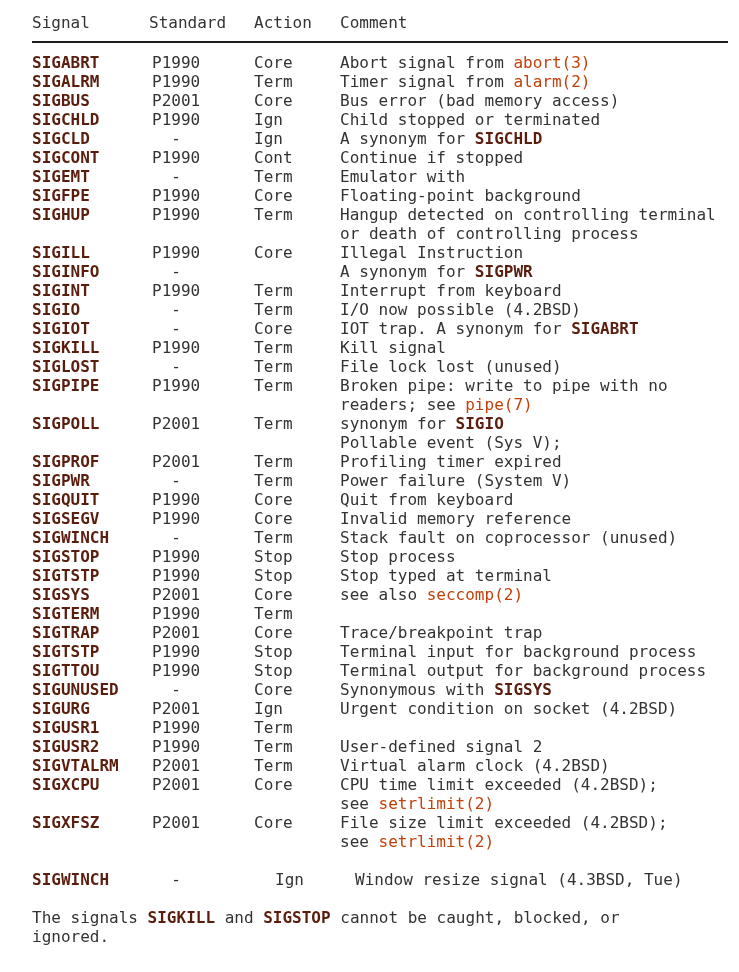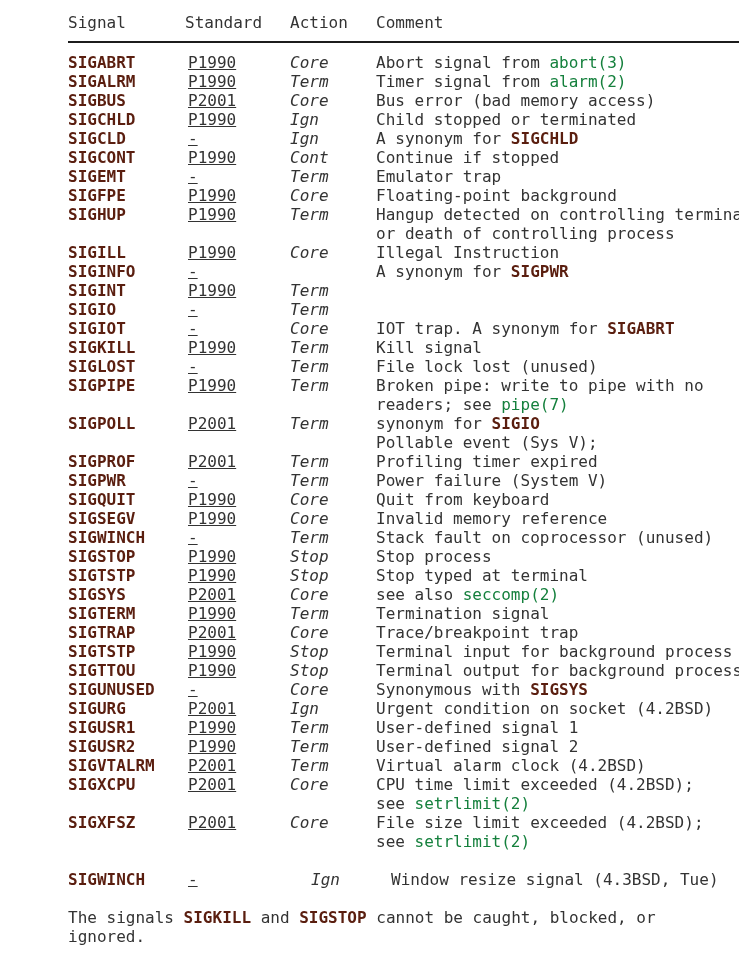--- a/index.html
+++ b/index.html
@@ -1,42 +1,42 @@
 <!DOCTYPE html>
 <html><head>
 <meta charset="utf-8">
 <style>
   html, body { margin: 0; padding: 0; background: #ffffff; }
   body {
     width: 739px; height: 972px; overflow: hidden;
     font-family: "DejaVu Sans Mono", "Liberation Mono", monospace;
     font-size: 16px; line-height: 19px; color: #333333;
   }
-  .page { padding: 13px 0 0 32px; margin-left: 36px; }
+  .page { padding: 13px 0 0 32px; }
 
   
   .hdr { display: grid; grid-template-columns: 117px 105px 86px auto; }
   .hdr span { white-space: pre; }
 
   
   .rule-line { height: 21px; position: relative; }
   .rule { position: absolute; top: 9px; left: 0; width: 696px; height: 0;
           border-top: 2px solid #1c1c1c; }
 
   
   .row  { display: grid; grid-template-columns: 120px 48px 54px 86px auto; }
   .row.winch { grid-template-columns: 120px 48px 75px 80px auto; }
   .sig  { grid-column: 1; font-weight: bold; color: #5a1e0f; white-space: pre; }
-  .std  { grid-column: 2; white-space: pre; text-decoration: underline; }
-  .act  { grid-column: 4; white-space: pre; font-style: italic; }
+  .std  { grid-column: 2; text-align: center; white-space: pre; }
+  .act  { grid-column: 4; white-space: pre; }
   .cmt  { grid-column: 5; }
   .cline { white-space: pre; }
 
   .bref { font-weight: bold; color: #5a1e0f; }
-  a.lnk { color: #15803d; text-decoration: none; cursor: pointer; }
+  a.lnk { color: #c2410c; text-decoration: none; cursor: pointer; }
 
   .gap { height: 19px; }
   .footer .cline { white-space: pre; }
 </style>
 </head>
 <body>
 
 <div class="page">
 
   <div class="hdr">
@@ -97,21 +97,21 @@
         <span class="act">Cont</span>
         <div class="cmt">
           <div class="cline"><span class="">Continue if stopped</span></div>
         </div>
       </div>
       <div class="row">
         <span class="sig">SIGEMT</span>
         <span class="std">-</span>
         <span class="act">Term</span>
         <div class="cmt">
-          <div class="cline"><span class="">Emulator trap</span></div>
+          <div class="cline"><span class="">Emulator with</span></div>
         </div>
       </div>
       <div class="row">
         <span class="sig">SIGFPE</span>
         <span class="std">P1990</span>
         <span class="act">Core</span>
         <div class="cmt">
           <div class="cline"><span class="">Floating-point background</span></div>
         </div>
       </div>
@@ -137,25 +137,31 @@
         <span class="std">-</span>
         <span class="act"></span>
         <div class="cmt">
           <div class="cline"><span class="">A synonym for </span><span class="bref">SIGPWR</span></div>
         </div>
       </div>
       <div class="row">
         <span class="sig">SIGINT</span>
         <span class="std">P1990</span>
         <span class="act">Term</span>
+        <div class="cmt">
+          <div class="cline"><span class="">Interrupt from keyboard</span></div>
+        </div>
       </div>
       <div class="row">
         <span class="sig">SIGIO</span>
         <span class="std">-</span>
         <span class="act">Term</span>
+        <div class="cmt">
+          <div class="cline"><span class="">I/O now possible (4.2BSD)</span></div>
+        </div>
       </div>
       <div class="row">
         <span class="sig">SIGIOT</span>
         <span class="std">-</span>
         <span class="act">Core</span>
         <div class="cmt">
           <div class="cline"><span class="">IOT trap. A synonym for </span><span class="bref">SIGABRT</span></div>
         </div>
       </div>
       <div class="row">
@@ -253,23 +259,20 @@
         <span class="std">P2001</span>
         <span class="act">Core</span>
         <div class="cmt">
           <div class="cline"><span class="">see also </span><a class="lnk" href="#">seccomp(2)</a></div>
         </div>
       </div>
       <div class="row">
         <span class="sig">SIGTERM</span>
         <span class="std">P1990</span>
         <span class="act">Term</span>
-        <div class="cmt">
-          <div class="cline"><span class="">Termination signal</span></div>
-        </div>
       </div>
       <div class="row">
         <span class="sig">SIGTRAP</span>
         <span class="std">P2001</span>
         <span class="act">Core</span>
         <div class="cmt">
           <div class="cline"><span class="">Trace/breakpoint trap</span></div>
         </div>
       </div>
       <div class="row">
@@ -301,23 +304,20 @@
         <span class="std">P2001</span>
         <span class="act">Ign</span>
         <div class="cmt">
           <div class="cline"><span class="">Urgent condition on socket (4.2BSD)</span></div>
         </div>
       </div>
       <div class="row">
         <span class="sig">SIGUSR1</span>
         <span class="std">P1990</span>
         <span class="act">Term</span>
-        <div class="cmt">
-          <div class="cline"><span class="">User-defined signal 1</span></div>
-        </div>
       </div>
       <div class="row">
         <span class="sig">SIGUSR2</span>
         <span class="std">P1990</span>
         <span class="act">Term</span>
         <div class="cmt">
           <div class="cline"><span class="">User-defined signal 2</span></div>
         </div>
       </div>
       <div class="row">

